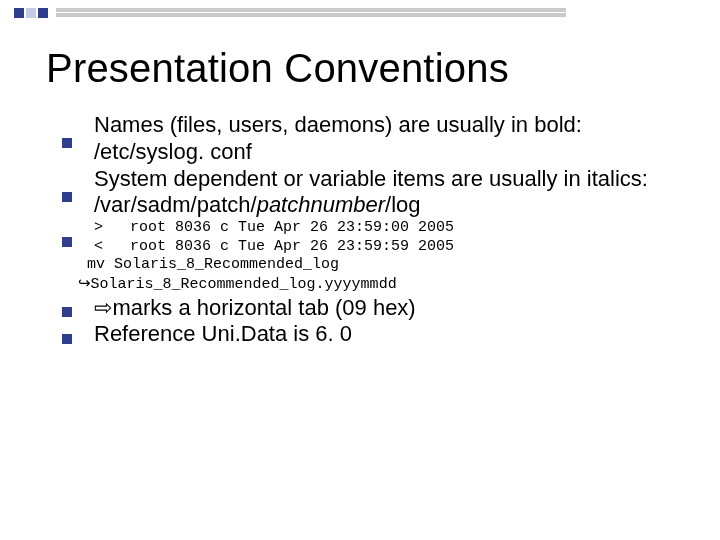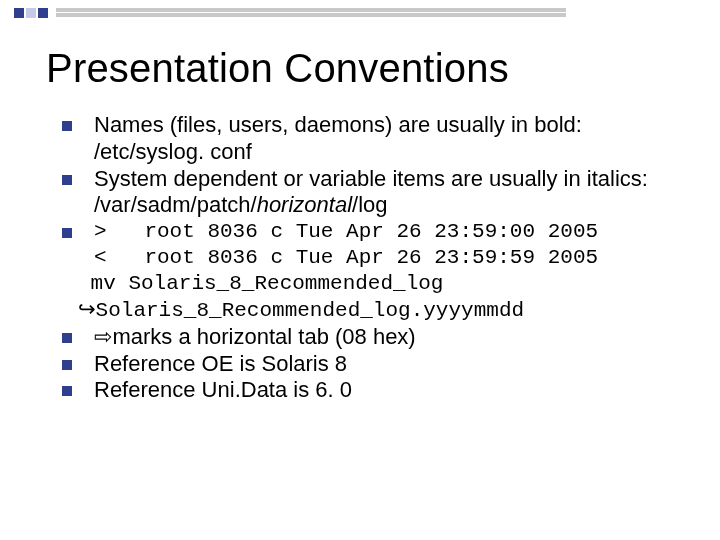--- a/index.html
+++ b/index.html
@@ -56,39 +56,39 @@
   .content {
     position: absolute;
     top: 112px;
     left: 62px;
     right: 30px;
     font-size: 22px;
     line-height: 1.22;
   }
   .row {
     display: flex;
-    align-items: flex-start;
+    align-items: center;
   }
   .bullet {
     width: 10px;
     height: 10px;
     background: #2f3f8d;
     flex: 0 0 10px;
     margin-top: 9px;
     margin-right: 22px;
   }
   .txt {
     flex: 1;
   }
   .indent {
     margin-left: 16px;
   }
   .mono {
     font-family: "Courier New", Courier, monospace;
-    font-size: 21px;
+    font-size: 15px;
     white-space: pre;
     line-height: 1.22;
   }
   .sym {
     font-family: Arial, sans-serif;
   }
   b { font-weight: 400; }
   i { font-style: italic; }
 </style>
 </head>
@@ -115,47 +115,43 @@
       <div class="txt">
         <span>Names (files, users, daemons) are usually in bold:</span><br>
         <b>/etc/syslog. conf</b>
       </div>
     </div>
 
     <div class="row">
       <div class="bullet"></div>
       <div class="txt">
         <span>System dependent or variable items are usually in italics:</span><br>
-        <b> /var/sadm/patch/</b><i><b>horizontal</b></i><b>/log</b>
+        <b> /var/sadm/patch/</b><i><b>patchnumber</b></i><b>/log</b>
       </div>
     </div>
 
     <div class="row">
       <div class="bullet"></div>
       <div class="txt">
         <div class="mono">&gt;   root 8036 c Tue Apr 26 23:59:00 2005</div>
         <div class="mono">&lt;   root 8036 c Tue Apr 26 23:59:59 2005</div>
       </div>
     </div>
 
 
     <div class="indent mono"> mv Solaris_8_Recommended_log</div>
     <div class="indent mono"><span class="sym">↪</span><span>Solaris_8_Recommended_log.yyyymmdd</span></div>
 
     <div class="row">
       <div class="bullet"></div>
       <div class="txt">
-        <span class="sym">⇨</span><span>marks a horizontal tab (08 hex)</span>
+        <span class="sym">⇨</span><span>marks a horizontal tab (09 hex)</span>
       </div>
     </div>
 
-    <div class="row">
-      <div class="bullet"></div>
-      <div class="txt">Reference OE is Solaris 8</div>
-    </div>
 
     <div class="row">
       <div class="bullet"></div>
       <div class="txt">Reference Uni.Data is 6. 0</div>
     </div>
 
   </div>
 </div>
 
 </body></html>

